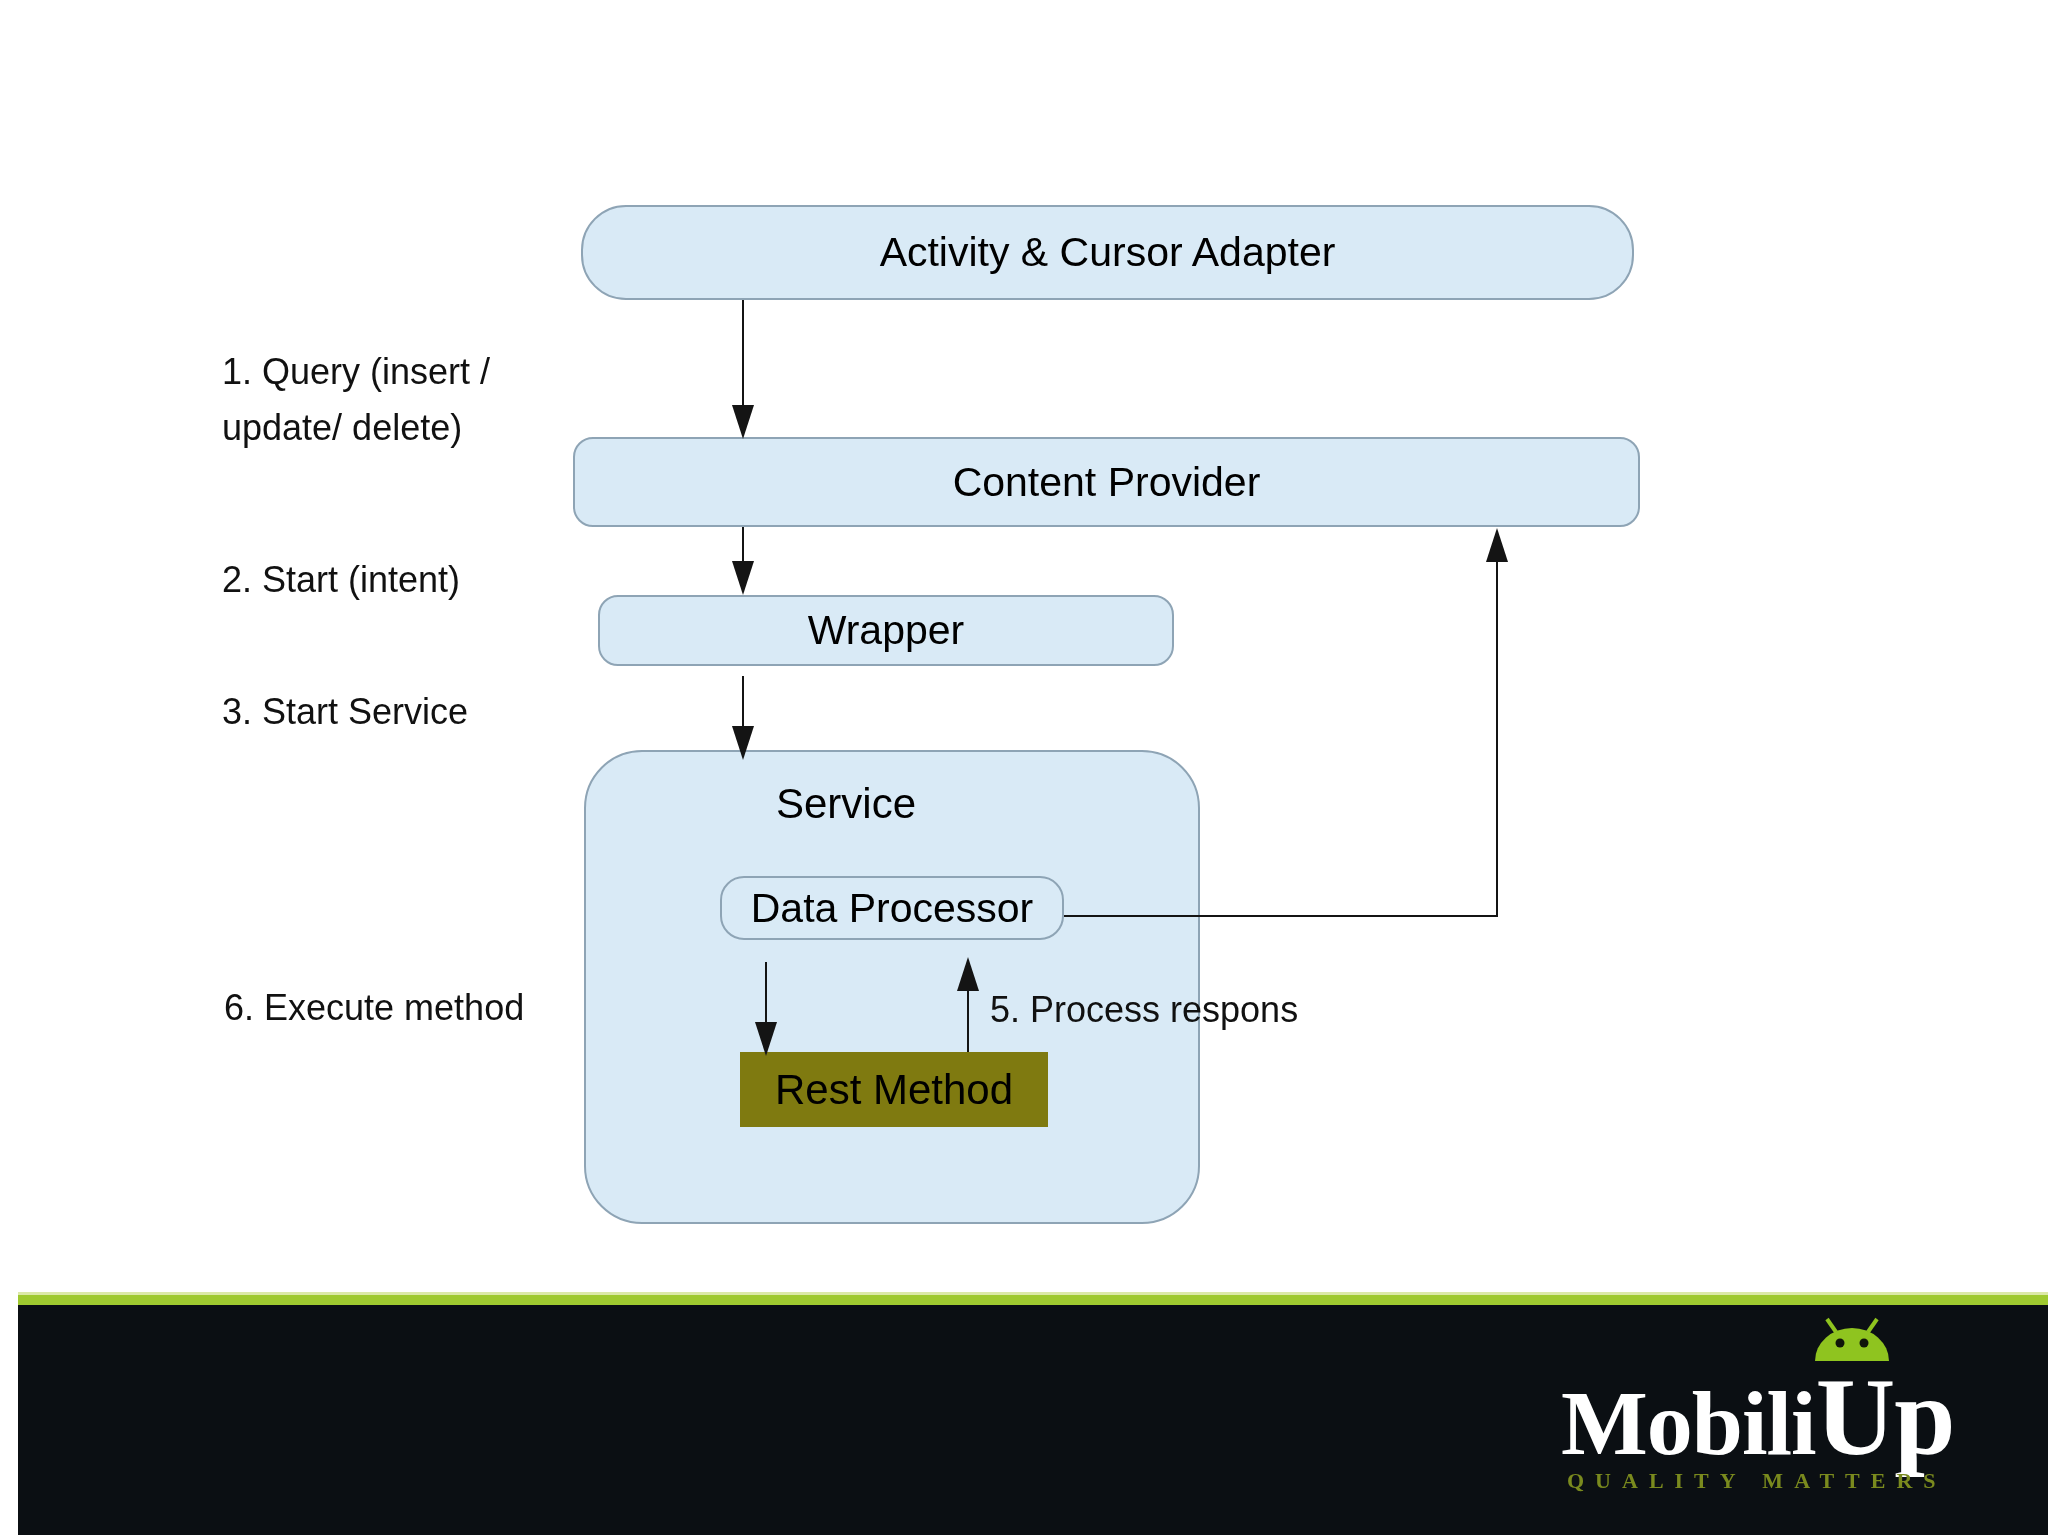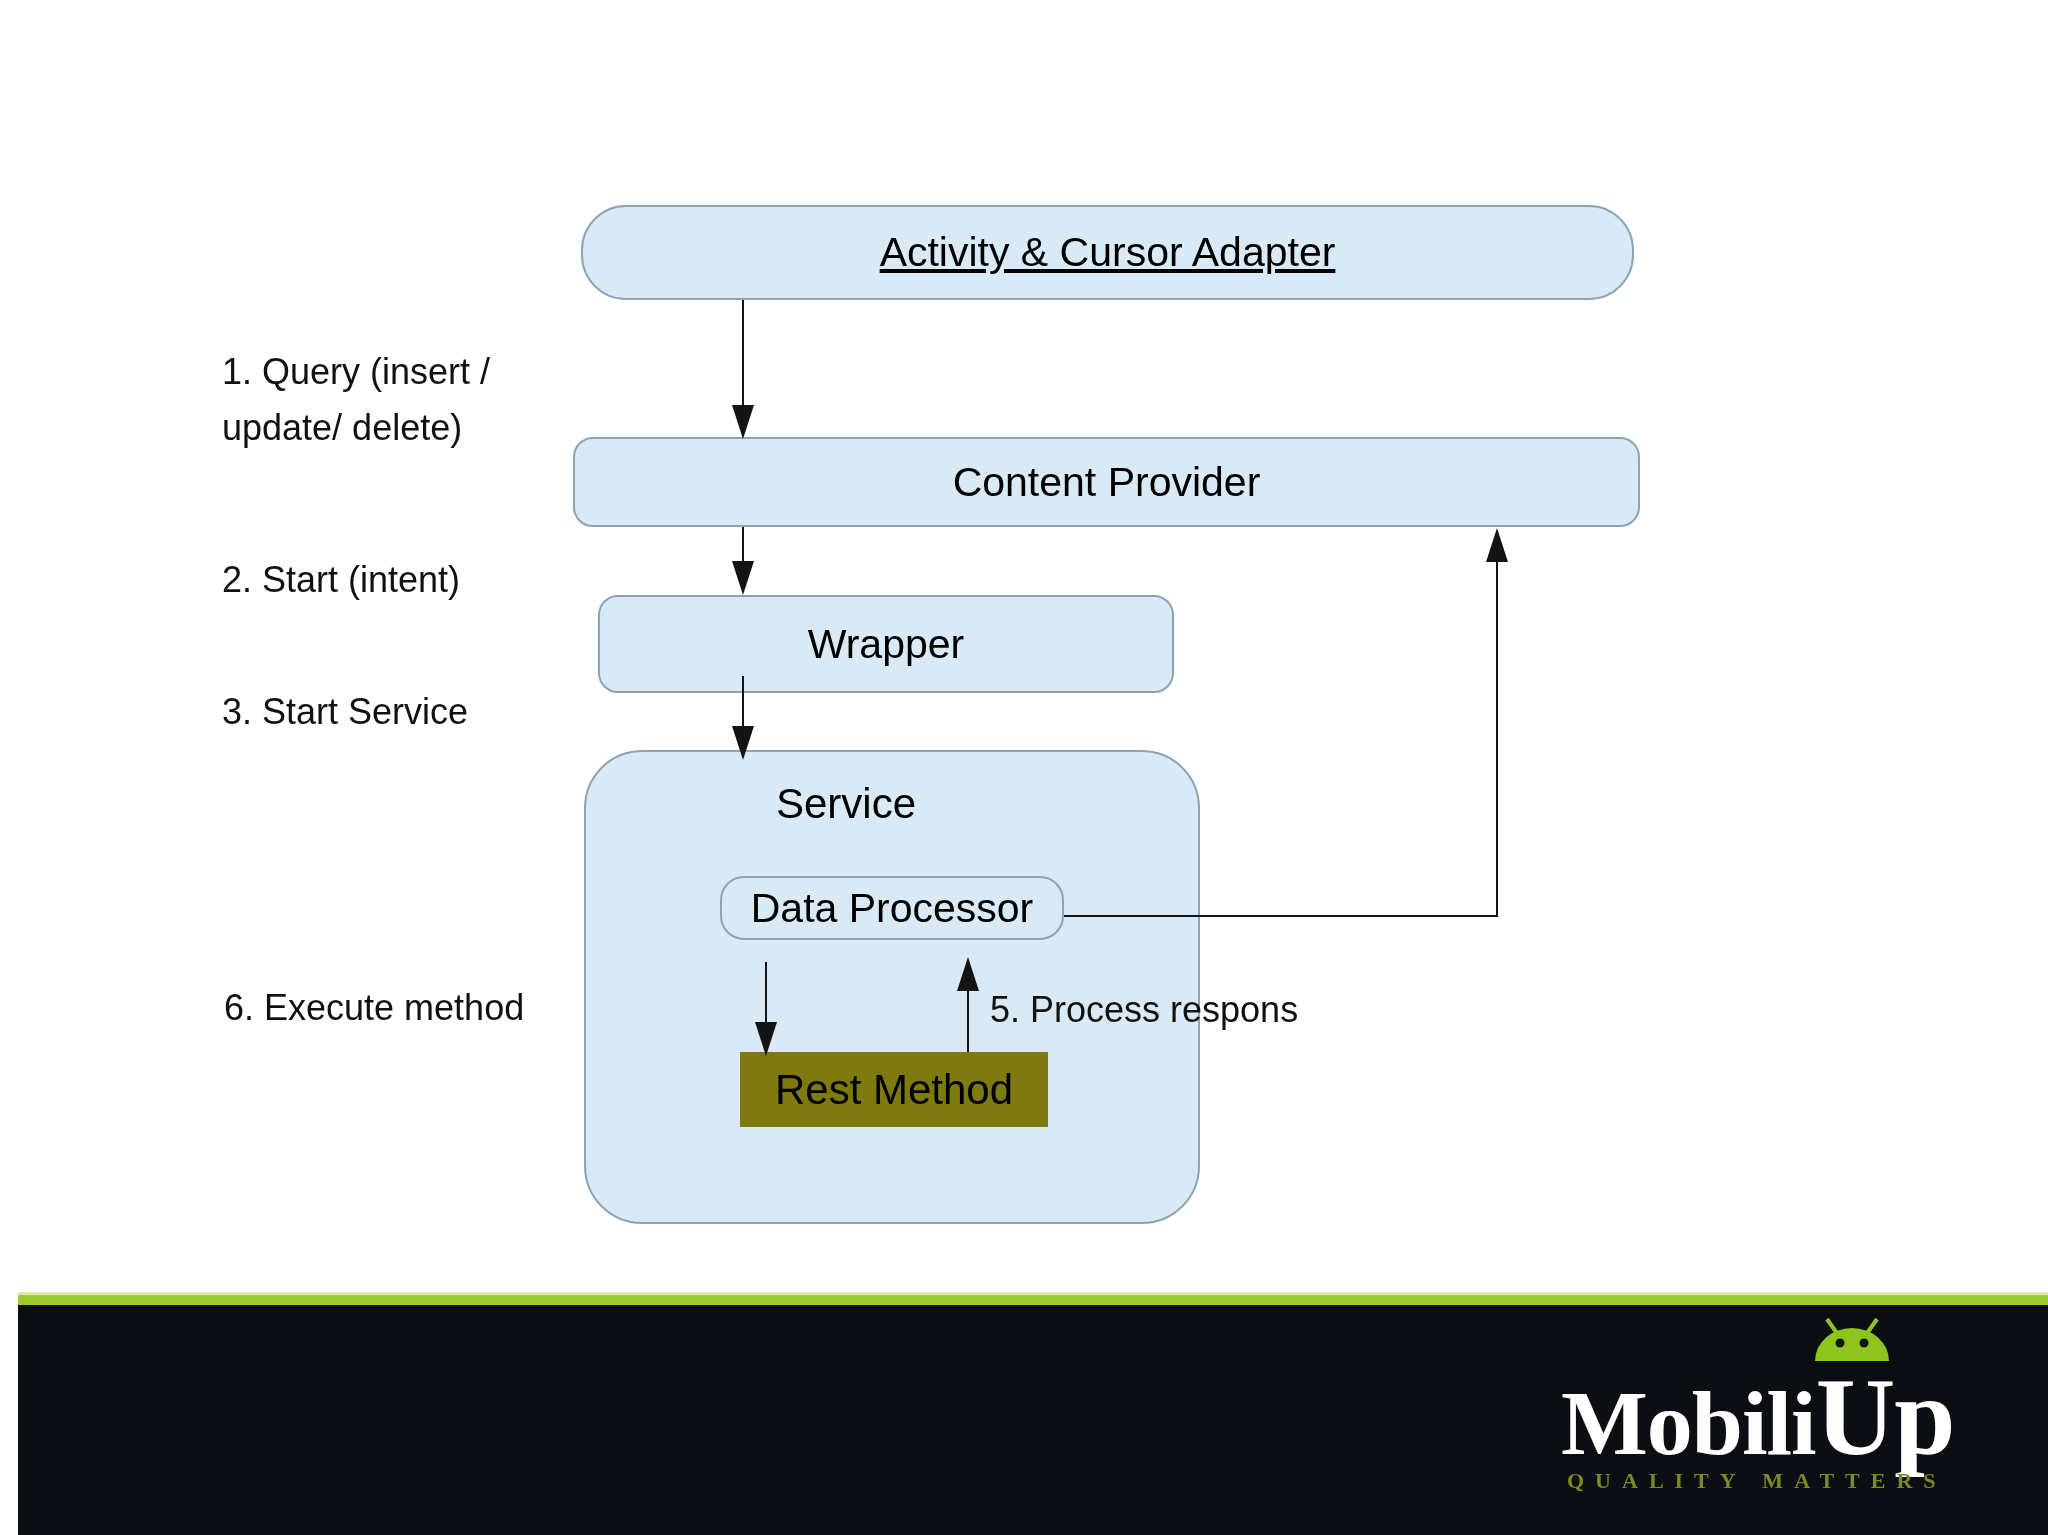--- a/index.html
+++ b/index.html
@@ -18,23 +18,23 @@
   html,body{margin:0;padding:0;background:#fff;}
   .slide{
     position:relative;width:2048px;height:1535px;overflow:hidden;background:#ffffff;
     font-family:"Liberation Sans","DejaVu Sans",sans-serif;color:var(--ink);
   }
   .node{
     position:absolute;display:flex;align-items:center;justify-content:center;
     background:var(--node-fill);border:2px solid var(--node-border);
     box-sizing:border-box;font-size:41px;color:#000;z-index:2;
   }
-  .node-activity{left:581px;top:205px;width:1053px;height:95px;border-radius:45px;text-decoration:underline;}
+  .node-activity{left:581px;top:205px;width:1053px;height:95px;border-radius:45px;}
   .node-content{left:573px;top:437px;width:1067px;height:90px;border-radius:20px;}
-  .node-wrapper{left:598px;top:595px;width:576px;height:98px;border-radius:20px;}
+  .node-wrapper{left:598px;top:595px;width:576px;height:71px;border-radius:20px;}
   .node-service{
     left:584px;top:750px;width:616px;height:474px;border-radius:58px;
     justify-content:center;align-items:flex-start;z-index:1;
   }
   .node-service .node-label{margin-top:28px;transform:translateX(-46px);font-size:42px;}
   .node-dp{left:720px;top:876px;width:344px;height:64px;border-radius:24px;z-index:2;}
   .node-rest{
     left:740px;top:1052px;width:308px;height:75px;border:none;border-radius:0;
     background:var(--rest-fill);font-size:42px;z-index:2;
   }

